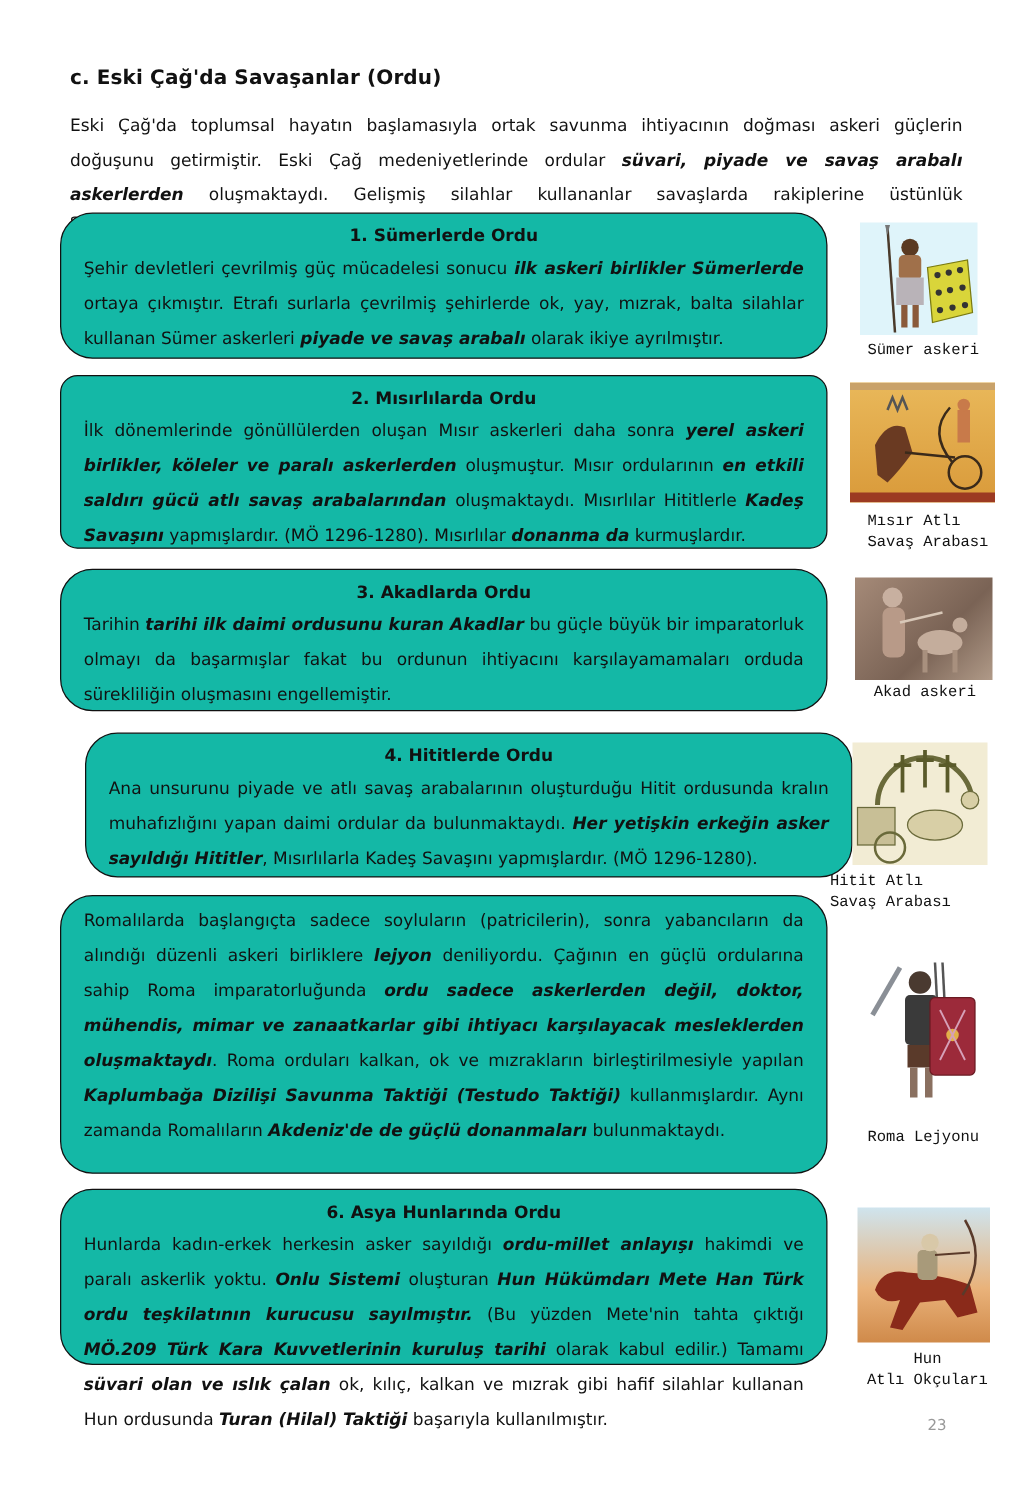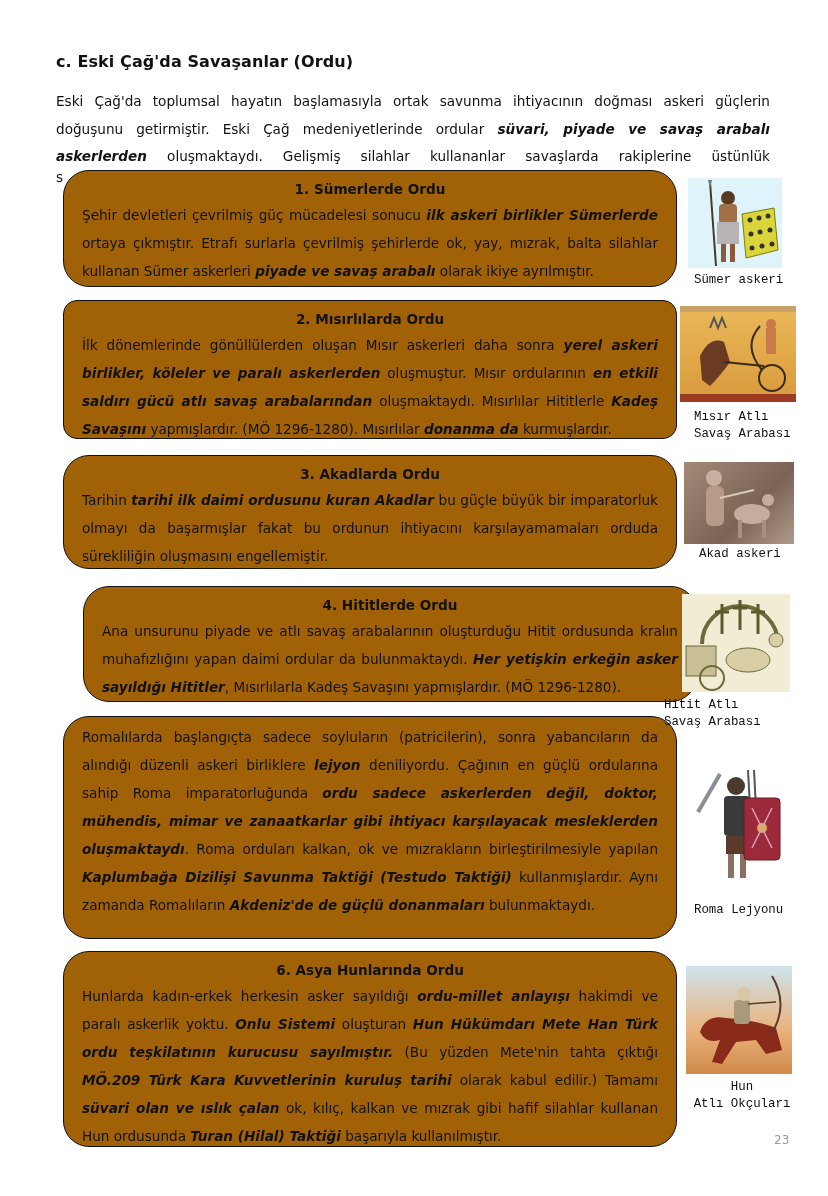--- a/index.html
+++ b/index.html
@@ -3,29 +3,29 @@
 <meta charset="utf-8">
 <style>
   * { box-sizing: border-box; margin: 0; padding: 0; }
   html, body { width: 828px; height: 1196px; background: #ffffff; }
   body { position: relative; font-family: "DejaVu Sans", sans-serif; color: #111; overflow: hidden; }
 
   .title { position: absolute; left: 56px; top: 52px; font-size: 16px; font-weight: bold; letter-spacing: 0.1px; }
   .intro { position: absolute; left: 56px; top: 88px; width: 714px; font-size: 13.6px; line-height: 27.5px; text-align: justify; text-align-last: justify; }
   .intro b { font-style: italic; }
 
-  .box { position: absolute; left: 63px; width: 614px; border: 1.6px solid #111; border-radius: 26px; background: #a16207; padding: 6px 18px 0 18px; }
+  .box { position: absolute; left: 48px; width: 614px; border: 1.6px solid #111; border-radius: 26px; background: #14b8a6; padding: 6px 18px 0 18px; }
   .box h3 { text-align: center; font-size: 13.6px; font-weight: bold; line-height: 24px; }
   .box p { font-size: 13.6px; line-height: 28px; text-align: justify; }
   .box b { font-style: italic; }
 
   .pic { position: absolute; overflow: hidden; }
   .cap { position: absolute; font-size: 12.4px; line-height: 17px; color: #111; text-align: left; font-family: Liberation Mono, monospace; }
   .cap.center { text-align: center; }
-  .pagenum { position: absolute; left: 774px; top: 1133px; font-size: 12px; color: #999; }
+  .pagenum { position: absolute; left: 742px; top: 1133px; font-size: 12px; color: #999; }
   .hidden-line { position: absolute; left: 56px; top: 170px; width: 10px; height: 14px; overflow: hidden; font-size: 13.6px; line-height: 14px; }
 </style>
 </head>
 <body>
 
 <div class="title">c. Eski Çağ'da Savaşanlar (Ordu)</div>
 
 <div class="intro"><span>Eski Çağ'da toplumsal hayatın başlamasıyla ortak savunma ihtiyacının doğması askeri güçlerin doğuşunu getirmiştir. Eski Çağ medeniyetlerinde ordular </span><b>süvari, piyade ve savaş arabalı askerlerden</b><span> oluşmaktaydı. Gelişmiş silahlar kullananlar savaşlarda rakiplerine üstünlük</span></div>
 <div class="hidden-line">s</div>
 
@@ -46,21 +46,21 @@
 
 <div class="box" style="top:586px;height:116px;margin-left:20px;">
   <h3>4. Hititlerde Ordu</h3>
   <p><span>Ana unsurunu piyade ve atlı savaş arabalarının oluşturduğu Hitit ordusunda kralın muhafızlığını yapan daimi ordular da bulunmaktaydı. </span><b>Her yetişkin erkeğin asker sayıldığı Hititler</b><span>, Mısırlılarla Kadeş Savaşını yapmışlardır. (MÖ 1296-1280).</span></p>
 </div>
 
 <div class="box" style="top:716px;height:223px;">
   <p><span>Romalılarda başlangıçta sadece soyluların (patricilerin), sonra yabancıların da alındığı düzenli askeri birliklere </span><b>lejyon</b><span> deniliyordu. Çağının en güçlü ordularına sahip Roma imparatorluğunda </span><b>ordu sadece askerlerden değil, doktor, mühendis, mimar ve zanaatkarlar gibi ihtiyacı karşılayacak mesleklerden oluşmaktaydı</b><span>. Roma orduları kalkan, ok ve mızrakların birleştirilmesiyle yapılan </span><b>Kaplumbağa Dizilişi Savunma Taktiği (Testudo Taktiği)</b><span> kullanmışlardır. Aynı zamanda Romalıların </span><b>Akdeniz'de de güçlü donanmaları</b><span> bulunmaktaydı.</span></p>
 </div>
 
-<div class="box" style="top:951px;height:196px;">
+<div class="box" style="top:951px;height:141px;">
   <h3>6. Asya Hunlarında Ordu</h3>
   <p><span>Hunlarda kadın-erkek herkesin asker sayıldığı </span><b>ordu-millet anlayışı</b><span> hakimdi ve paralı askerlik yoktu. </span><b>Onlu Sistemi</b><span> oluşturan </span><b>Hun Hükümdarı Mete Han Türk ordu teşkilatının kurucusu sayılmıştır.</b><span> (Bu yüzden Mete'nin tahta çıktığı </span><b>MÖ.209 Türk Kara Kuvvetlerinin kuruluş tarihi</b><span> olarak kabul edilir.) Tamamı </span><b>süvari olan ve ıslık çalan</b><span> ok, kılıç, kalkan ve mızrak gibi hafif silahlar kullanan Hun ordusunda </span><b>Turan (Hilal) Taktiği</b><span> başarıyla kullanılmıştır.</span></p>
 </div>
 
 <div class="pic" style="left:688px;top:178px;width:94px;height:90px;background:#dff4fa;">
   <svg width="94" height="90" viewBox="0 0 94 90">
     <line x1="22" y1="4" x2="28" y2="88" stroke="#4a3a2a" stroke-width="2"></line>
     <polygon points="20,2 24,2 22,10" fill="#777"></polygon>
     <circle cx="40" cy="20" r="7" fill="#5a3a22"></circle>
     <rect x="31" y="26" width="18" height="20" rx="4" fill="#a0704a"></rect>

